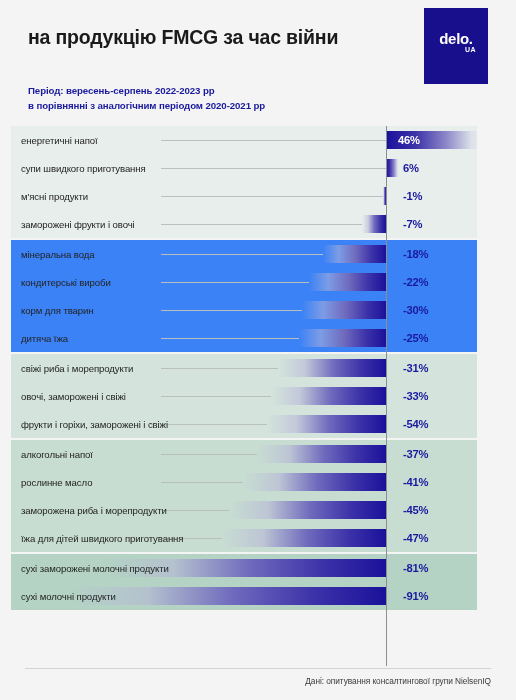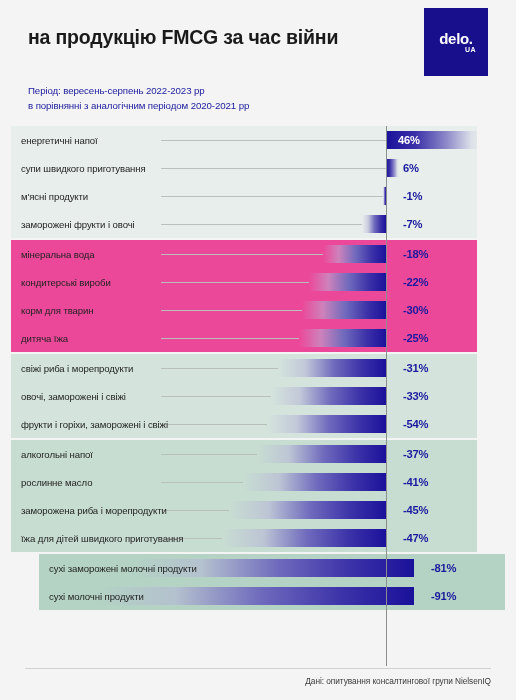--- a/index.html
+++ b/index.html
@@ -15,25 +15,25 @@
   
   .header{position:absolute;left:0;top:0;width:516px;height:120px;}
   .title{
     position:absolute;left:28px;top:25px;width:360px;
     font-size:19.5px;font-weight:bold;color:#1a1a1a;
     line-height:1.28;letter-spacing:-0.2px;
   }
   .title div{white-space:nowrap;}
   .subtitle{
     position:absolute;left:28px;top:84px;
-    font-size:9.7px;font-weight:normal;color:#1a1a9e;
+    font-size:9.7px;font-weight:bold;color:#1a1a9e;
     line-height:1.5;letter-spacing:-0.1px;
   }
   .logo{
-    position:absolute;left:424px;top:8px;width:64px;height:68px;
+    position:absolute;left:424px;top:8px;width:64px;height:76px;
     background:#180f8c;
   }
   .logo-main{
     position:absolute;left:0;right:0;top:22px;
     text-align:center;color:#ffffff;
     font-size:15px;font-weight:bold;letter-spacing:-0.3px;
   }
   .logo-sub{
     position:absolute;right:12px;top:38px;
     color:#ffffff;font-size:7px;font-weight:bold;letter-spacing:0.4px;
@@ -127,21 +127,21 @@
           <div class="label">м'ясні продукти</div>
           <div class="value">-1%</div>
         </div>
         <div class="row">
           <div class="leader" style="width: 200.5px; right: 115.5px;"></div>
           <div class="bar neg" style="width: 24.5px;"></div>
           <div class="label">заморожені фрукти і овочі</div>
           <div class="value">-7%</div>
         </div>
       </div>
-      <div class="group" style="background: #ec4899;">
+      <div class="group" style="background: #3b82f6;">
         <div class="row">
           <div class="leader" style="width: 162px; right: 154px;"></div>
           <div class="bar neg" style="width: 63px;"></div>
           <div class="label">мінеральна вода</div>
           <div class="value">-18%</div>
         </div>
         <div class="row">
           <div class="leader" style="width: 148px; right: 168px;"></div>
           <div class="bar neg" style="width: 77px;"></div>
           <div class="label">кондитерські вироби</div>
@@ -199,21 +199,21 @@
           <div class="label">заморожена риба і морепродукти</div>
           <div class="value">-45%</div>
         </div>
         <div class="row">
           <div class="leader" style="width: 60.5px; right: 255.5px;"></div>
           <div class="bar neg" style="width: 164.5px;"></div>
           <div class="label">їжа для дітей швидкого приготування</div>
           <div class="value">-47%</div>
         </div>
       </div>
-      <div class="group" style="background: rgb(180, 211, 196); margin-left: 28px;">
+      <div class="group" style="background: rgb(180, 211, 196);">
         <div class="row">
           <div class="leader" style="width: 0px; right: 374.5px;"></div>
           <div class="bar neg" style="width: 283.5px;"></div>
           <div class="label">сухі заморожені молочні продукти</div>
           <div class="value">-81%</div>
         </div>
         <div class="row">
           <div class="leader" style="width: 0px; right: 409.5px;"></div>
           <div class="bar neg" style="width: 318.5px;"></div>
           <div class="label">сухі молочні продукти</div>

